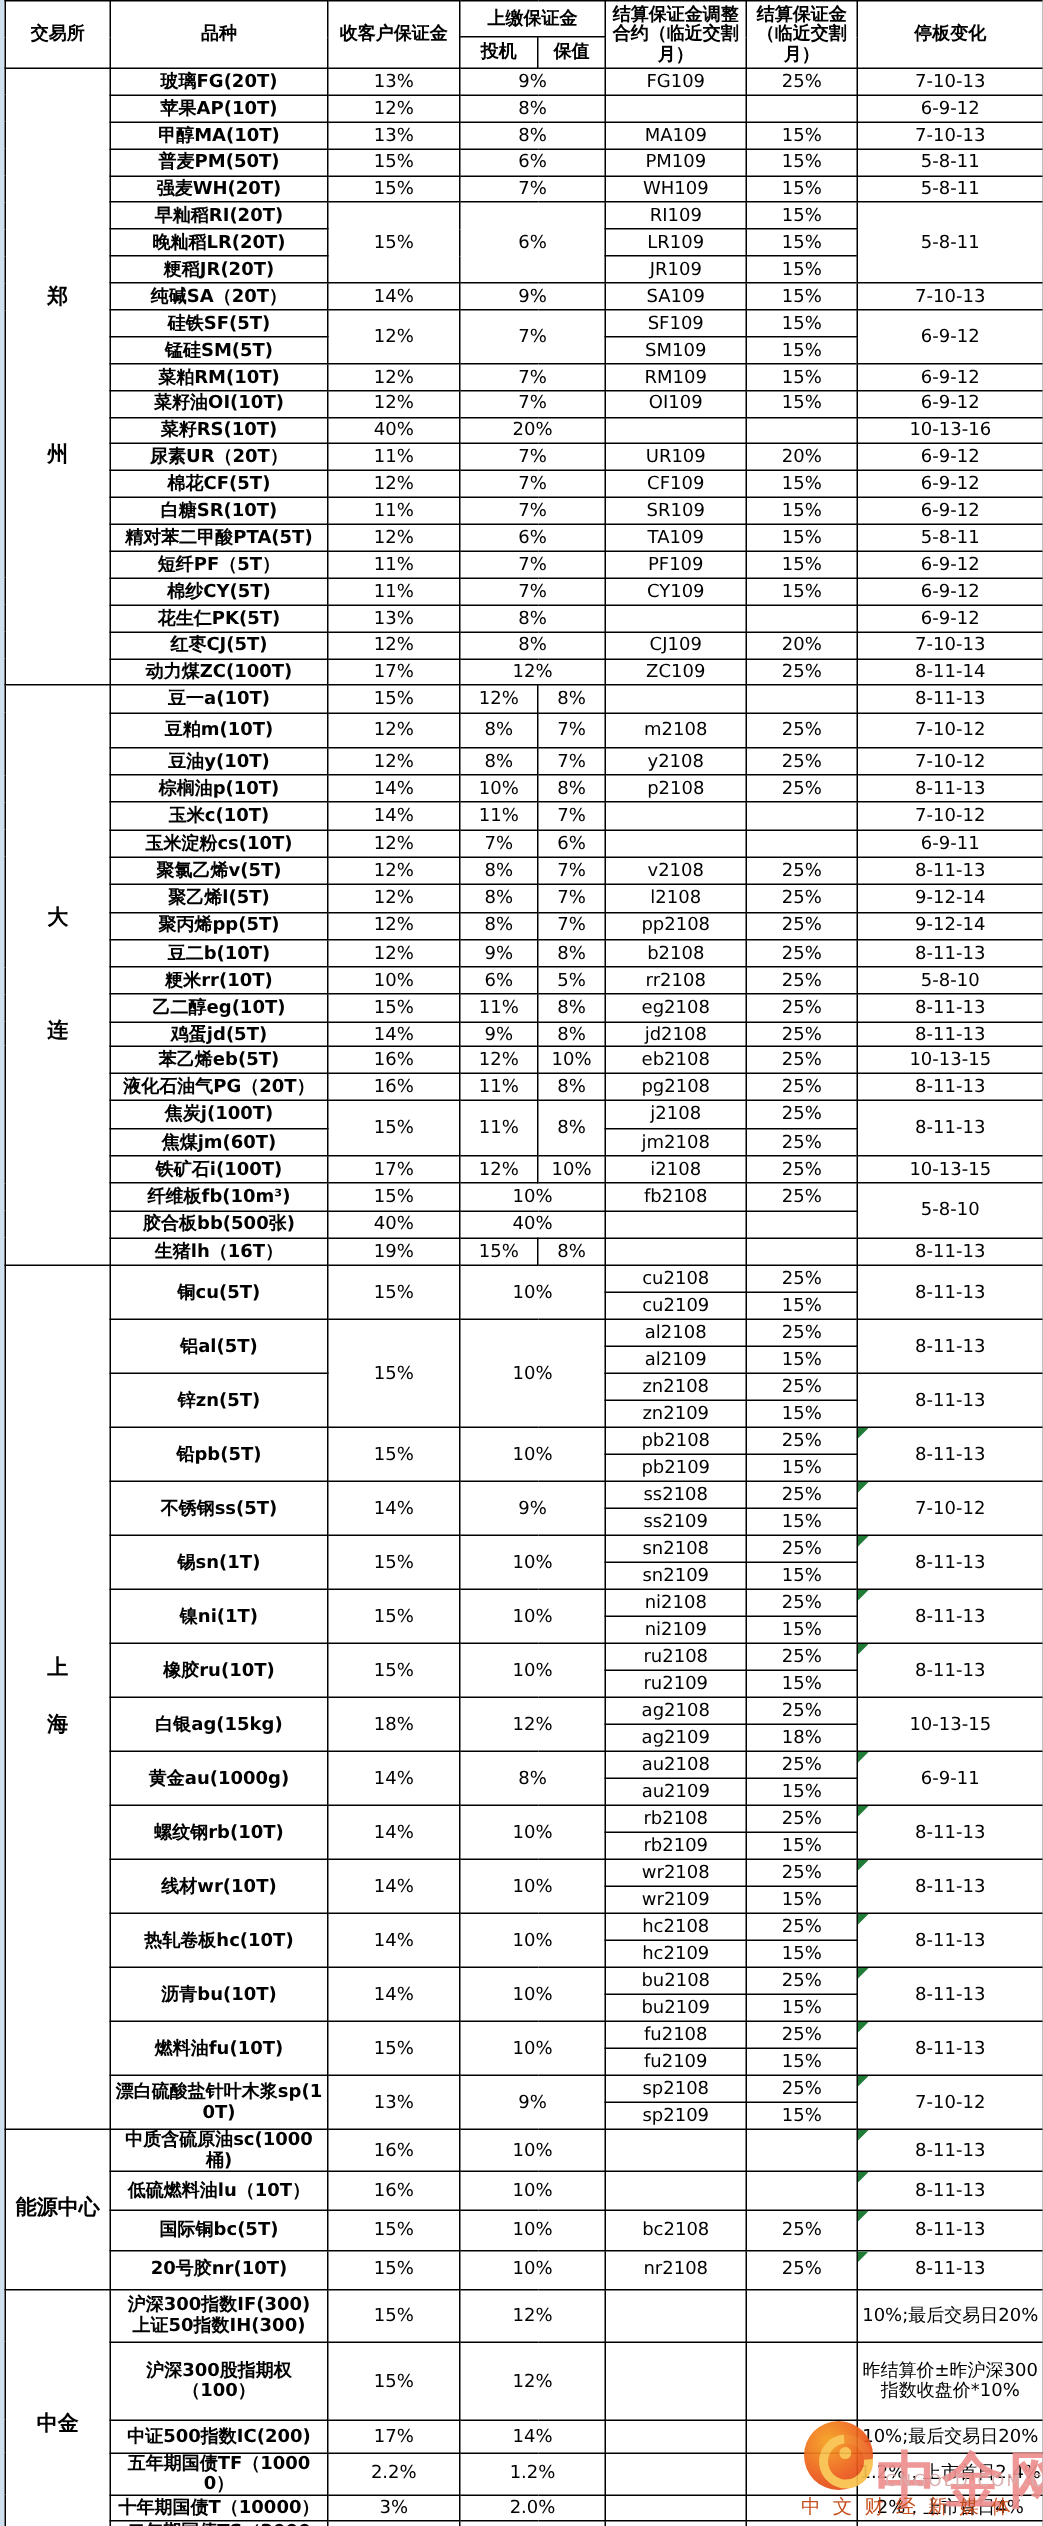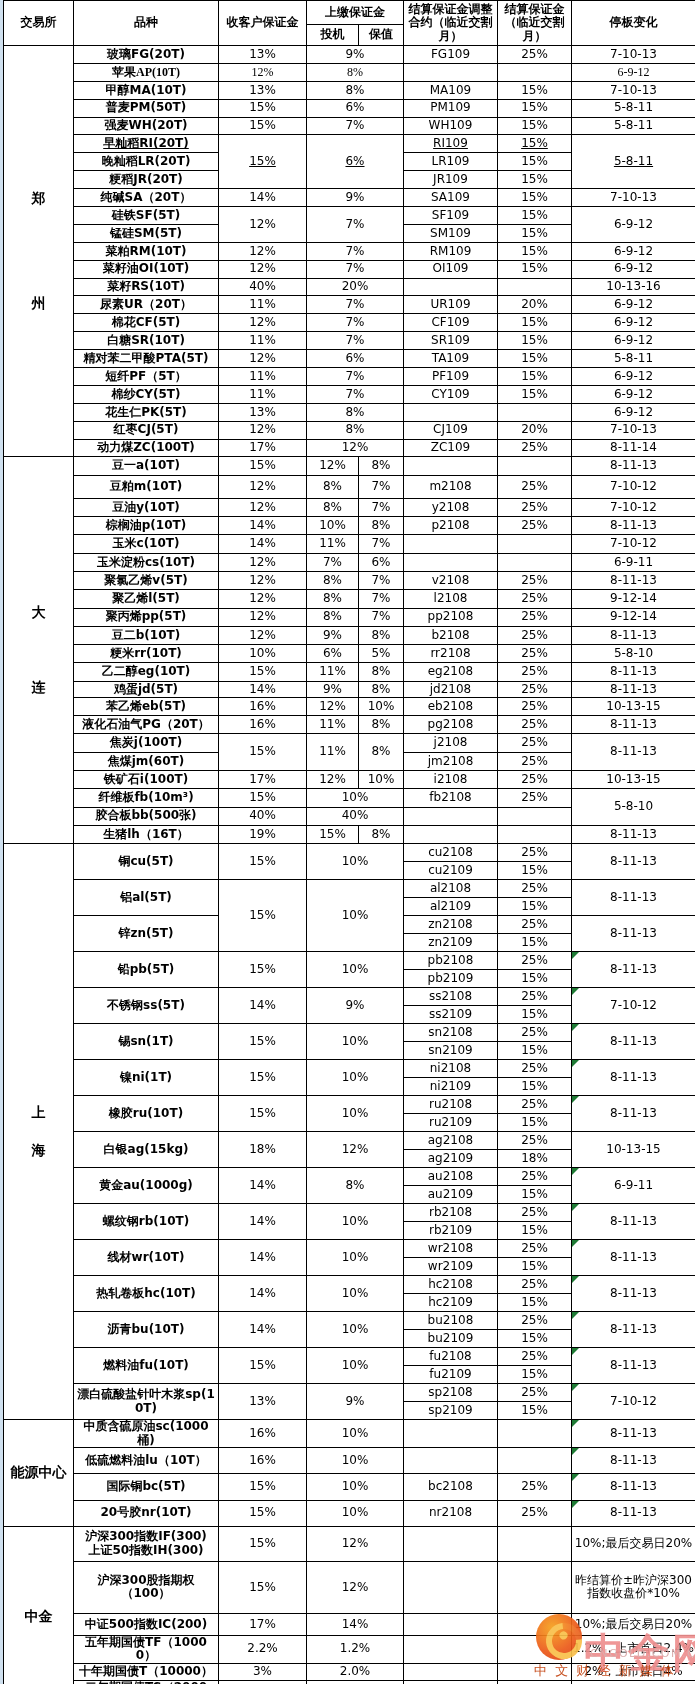--- a/index.html
+++ b/index.html
@@ -70,21 +70,21 @@
             <div>州</div>
           </div>
         </td>
         <td class="variety">玻璃FG(20T)</td>
         <td>13%</td>
         <td colspan="2">9%</td>
         <td>FG109</td>
         <td>25%</td>
         <td>7-10-13</td>
       </tr>
-      <tr style="height: 17.9px; font-family: Liberation Serif, serif;">
+      <tr style="height: 17.9px;">
         <td class="variety">苹果AP(10T)</td>
         <td>12%</td>
         <td colspan="2">8%</td>
         <td></td>
         <td></td>
         <td>6-9-12</td>
       </tr>
       <tr style="height: 17.9px;">
         <td class="variety">甲醇MA(10T)</td>
         <td>13%</td>
@@ -102,21 +102,21 @@
         <td>5-8-11</td>
       </tr>
       <tr style="height: 17.9px;">
         <td class="variety">强麦WH(20T)</td>
         <td>15%</td>
         <td colspan="2">7%</td>
         <td>WH109</td>
         <td>15%</td>
         <td>5-8-11</td>
       </tr>
-      <tr style="height: 17.9px; text-decoration: underline;">
+      <tr style="height: 17.9px;">
         <td class="variety">早籼稻RI(20T)</td>
         <td rowspan="3">15%</td>
         <td colspan="2" rowspan="3">6%</td>
         <td>RI109</td>
         <td>15%</td>
         <td rowspan="3">5-8-11</td>
       </tr>
       <tr style="height: 17.9px;">
         <td class="variety">晚籼稻LR(20T)</td>
         <td>LR109</td>

